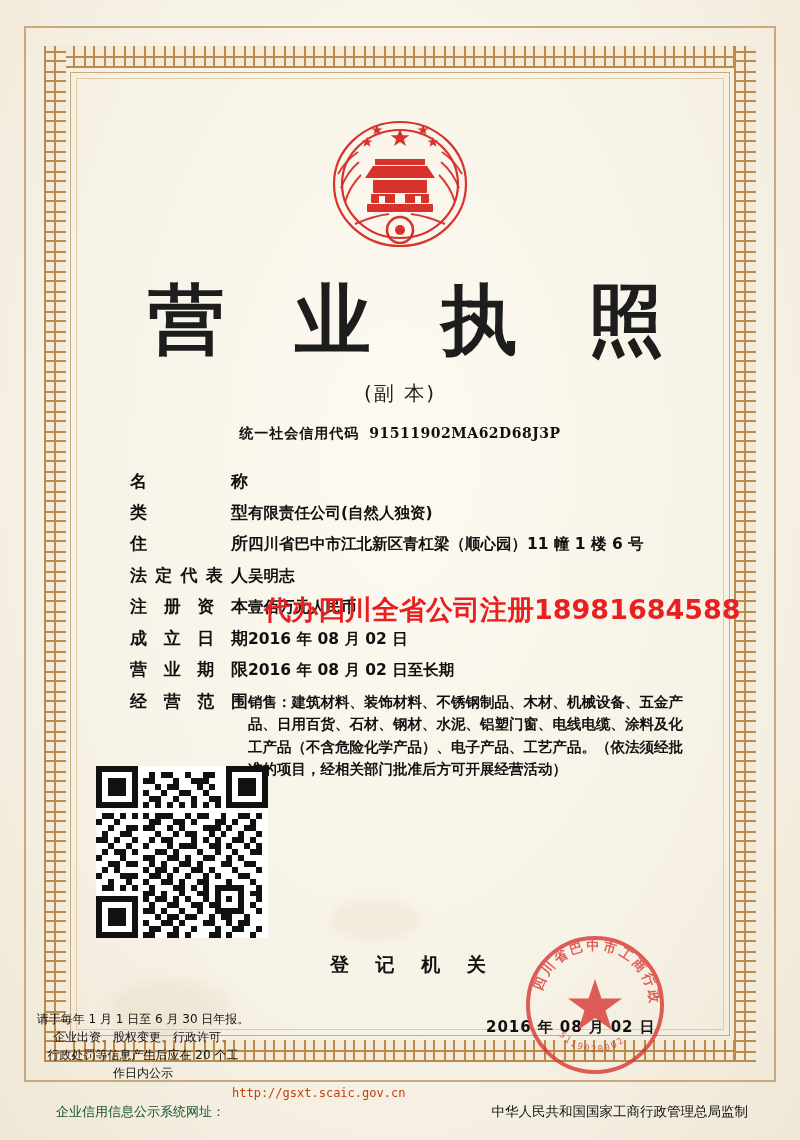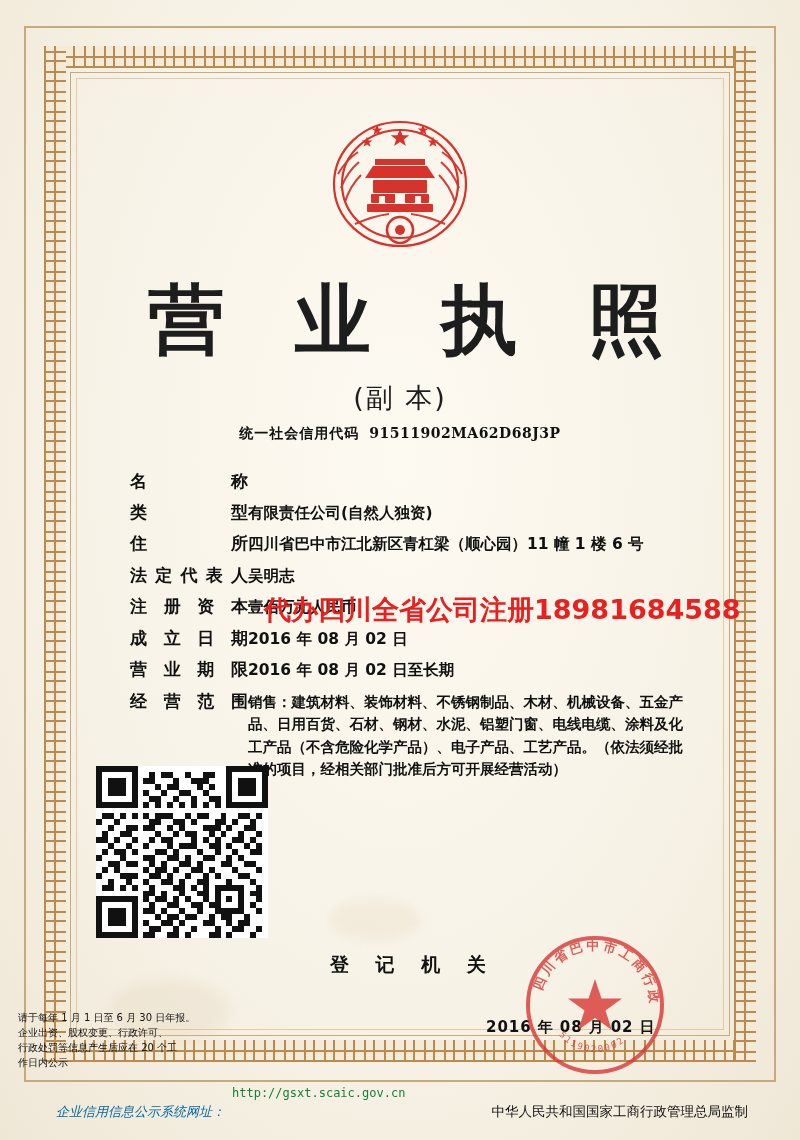--- a/index.html
+++ b/index.html
@@ -104,21 +104,21 @@
     text-indent: 22px;
     color: #1d1d1d;
     line-height: 1.1;
     padding-left: 12px;
   }
   .sub-title {
     position: absolute;
     left: 0; right: 0;
     top: 380px;
     text-align: center;
-    font-size: 27px;
+    font-size: 20px;
     color: #1d1d1d;
     letter-spacing: 2px;
   }
   .credit-code {
     position: absolute;
     left: 0; right: 0;
     top: 425px;
     text-align: center;
     font-size: 14px;
     font-weight: bold;
@@ -222,41 +222,41 @@
     width: 150px;
     height: 150px;
   }
 
   
   .notice {
     position: absolute;
     left: 18px;
     top: 1010px;
     width: 250px;
-    font-size: 10px;
+    font-size: 12px;
     color: #111;
     line-height: 1.5;
+    text-align: center;
   }
 
   
   .footer-site {
     position: absolute;
     left: 56px;
     top: 1103px;
     font-size: 13px;
-    color: #0369a1;
-    font-style: italic;
+    color: #14532d;
   }
   .footer-url {
     position: absolute;
     left: 232px;
     top: 1086px;
     font-size: 12px;
     font-family: "DejaVu Sans Mono", "Liberation Mono", monospace;
-    color: #15803d;
+    color: #c2410c;
   }
   .footer-right {
     position: absolute;
     right: 52px;
     top: 1103px;
     font-size: 13.5px;
     color: #111;
     margin-left: 20px;
   }
 

